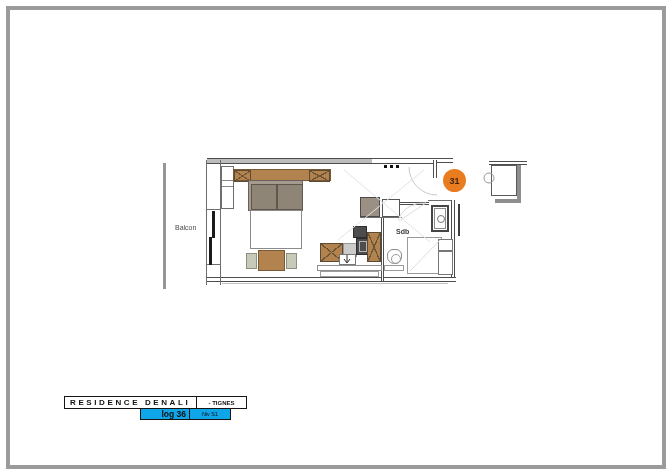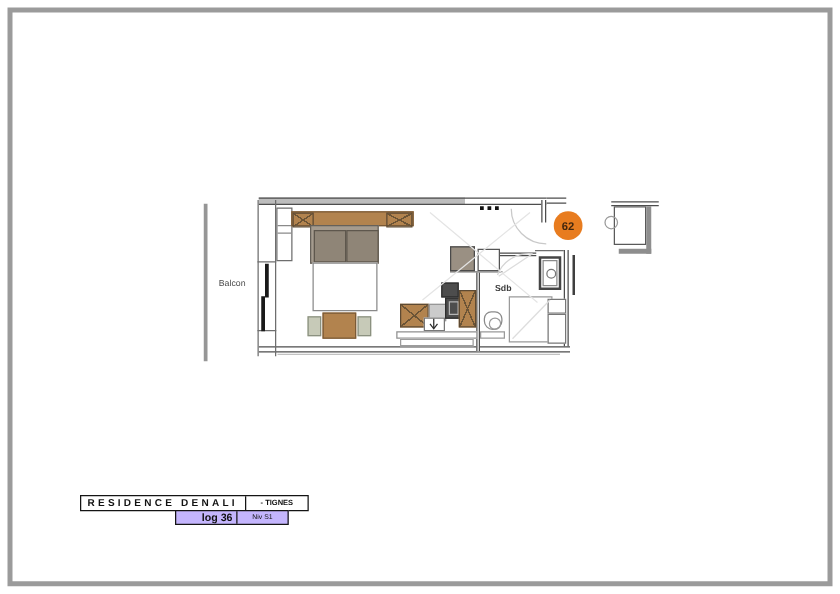--- a/index.html
+++ b/index.html
@@ -18,21 +18,21 @@
       linear-gradient(to top right, rgba(0,0,0,0) calc(50% - 0.6px), var(--xc,#6b5436) calc(50% - 0.6px), var(--xc,#6b5436) calc(50% + 0.6px), rgba(0,0,0,0) calc(50% + 0.6px)),
       linear-gradient(to bottom right, rgba(0,0,0,0) calc(50% - 0.6px), var(--xc,#6b5436) calc(50% - 0.6px), var(--xc,#6b5436) calc(50% + 0.6px), rgba(0,0,0,0) calc(50% + 0.6px));}
   .wood{background-color:#b2834e;}
   .label{color:#4a4a4a;font-size:7px;line-height:8px;}
   .badge{border-radius:50%;background:#e87c1f;color:#42260e;font-weight:bold;font-size:9px;
          display:flex;align-items:center;justify-content:center;}
   
   .tb{border:1px solid #141414;background:#fff;display:flex;align-items:center;color:#111;}
   .tb .cellA{flex:1;font-size:8px;font-weight:bold;letter-spacing:2.6px;padding-left:5px;white-space:nowrap;}
   .tb .cellB{width:49px;border-left:1px solid #141414;font-size:6px;font-weight:bold;text-align:center;align-self:stretch;display:flex;align-items:center;justify-content:center;}
-  .tb2{border:1px solid #141414;background:#c4b5fd;display:flex;align-items:stretch;color:#111;}
+  .tb2{border:1px solid #141414;background:#0ea5e9;display:flex;align-items:stretch;color:#111;}
   .tb2 .cellU{width:45px;font-size:8.5px;font-weight:bold;text-align:right;padding-right:3px;display:flex;align-items:center;justify-content:flex-end;}
   .tb2 .cellL{flex:1;border-left:1px solid #141414;font-size:5.5px;display:flex;align-items:center;justify-content:center;}
   svg.overlay{position:absolute;left:0;top:0;pointer-events:none;}
 </style>
 </head>
 <body>
 
 <div class="page">
   <div class="frame"></div>
 
@@ -99,21 +99,21 @@
   </div>
   <div class="abs" style="left:384px;top:265px;width:20px;height:6px;background:#fff;border:1px solid #9a9a9a;"></div>
   <div class="abs" style="left:407px;top:237px;width:35px;height:37px;background:#fff;border:1px solid #9a9a9a;"></div>
   <div class="abs" style="left:431px;top:205px;width:18px;height:27px;background:#fff;border:2px solid #454545;">
     <div style="position:absolute;left:1px;top:1px;right:1px;bottom:1px;border:1px solid #8a8a8a;"></div>
     <div style="position:absolute;left:4px;top:8px;width:6px;height:6px;border:1px solid #777;border-radius:50%;"></div>
   </div>
   <div class="abs" style="left:438px;top:239px;width:15px;height:12px;background:#fff;border:1px solid #777;"></div>
   <div class="abs" style="left:438px;top:251px;width:15px;height:24px;background:#fff;border:1px solid #777;"></div>
 
-  <div class="abs badge" style="left:443px;top:169px;width:23px;height:23px;">62</div>
+  <div class="abs badge" style="left:443px;top:169px;width:23px;height:23px;">31</div>
 
   <div class="abs wallh" style="left:489px;top:161px;width:38px;height:4px;"></div>
   <div class="abs xbox" style="left:491px;top:165px;width:26px;height:31px;background:#fff;--xc:#8a8a8a;border-color:#5a5a5a;"></div>
   <div class="abs" style="left:517px;top:165px;width:4px;height:38px;background:#8e8e8e;"></div>
   <div class="abs" style="left:495px;top:199px;width:26px;height:4px;background:#8e8e8e;"></div>
 
   <svg class="overlay" width="672" height="475" viewBox="0 0 672 475">
     <path d="M409,167 A28,28 0 0 0 437,195" fill="none" stroke="#c9c9c9" stroke-width="1"></path>
     <path d="M398,220 A27,27 0 0 1 426,203" fill="none" stroke="#d4d4d4" stroke-width="1"></path>
     <path d="M426,203 L399,221" stroke="#dcdcdc" stroke-width="1"></path>

